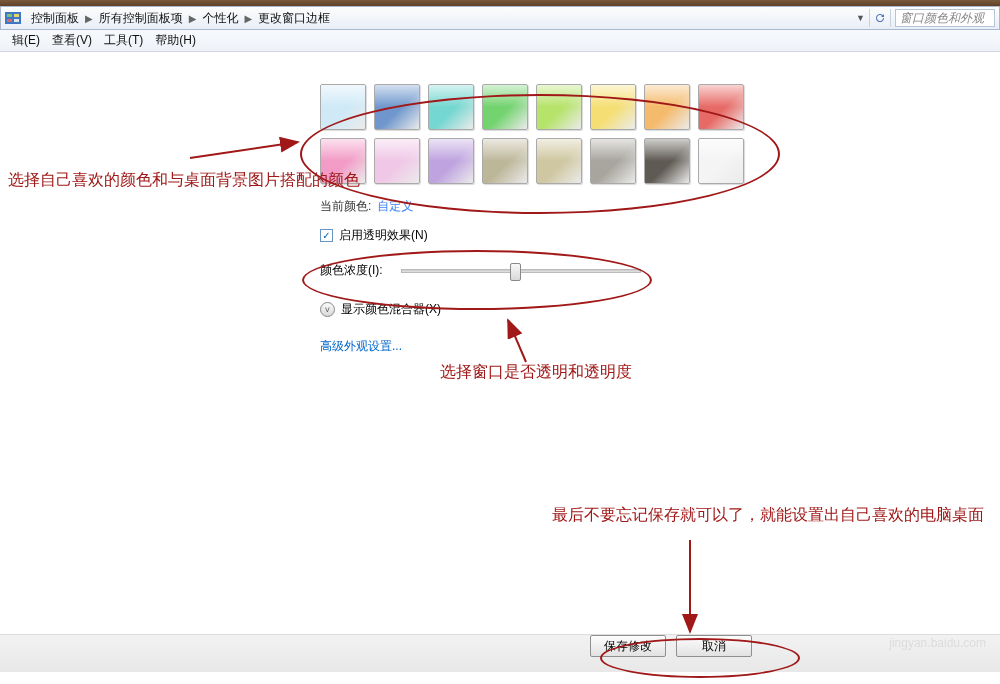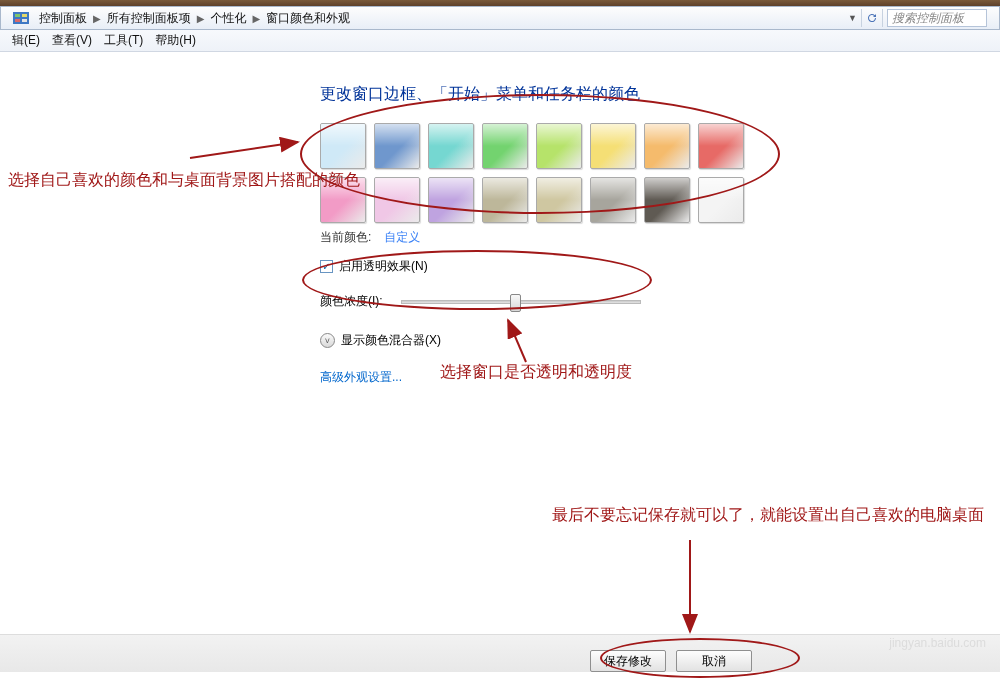--- a/index.html
+++ b/index.html
@@ -1,57 +1,57 @@
 <!DOCTYPE html>
 <html><head>
   <meta charset="utf-8">
   <style>
     * { box-sizing: border-box; margin: 0; padding: 0; }
     body { font-family: "Microsoft YaHei", "Segoe UI", Tahoma, sans-serif; font-size: 12px; background: #fff; width: 1000px; height: 684px; overflow: hidden; position: relative; }
     
     .titlebar { height: 6px; background: linear-gradient(#7a5a3a, #5e412a); }
     
-    .breadcrumb-bar { height: 24px; background: linear-gradient(#fdfdfd, #e8eef7); border: 1px solid #a9b8cc; display: flex; align-items: center; padding: 0 12px; }
+    .breadcrumb-bar { height: 24px; background: linear-gradient(#fdfdfd, #e8eef7); border: 1px solid #a9b8cc; display: flex; align-items: center; padding: 0 4px; }
     .breadcrumb-icon { width: 18px; height: 14px; margin-right: 4px; display: inline-flex; align-items: center; }
     .breadcrumb-icon svg { width: 16px; height: 12px; }
     .crumb { padding: 0 4px; color: #111; }
     .crumb-sep { color: #666; font-size: 10px; padding: 0 2px; }
     .crumb.current { font-weight: normal; }
     .breadcrumb-right { margin-left: auto; display: flex; align-items: center; gap: 4px; }
     .refresh-icon { width: 22px; height: 18px; display: flex; align-items: center; justify-content: center; border-left: 1px solid #c7d2e0; border-right: 1px solid #c7d2e0; }
     .search-box { width: 100px; height: 18px; background: #fff; border: 1px solid #b5c4d9; display: flex; align-items: center; padding: 0 4px; color: #888; font-style: italic; }
     
     .menu-bar { height: 22px; background: linear-gradient(#f7f9fc, #eef2f8); border-bottom: 1px solid #d0d7e2; display: flex; align-items: center; padding-left: 6px; }
     .menu-item { padding: 10px 6px; color: #111; }
     
     .page-body { position: relative; padding: 32px 0 0 320px; }
     .page-title { color: #003399; font-size: 16px; margin-bottom: 18px; }
     
     .swatch-grid { display: flex; flex-direction: column; gap: 8px; }
     .swatch-row { display: flex; gap: 8px; }
     .swatch { width: 46px; height: 46px; border: 1px solid #aaa; border-radius: 2px; position: relative; overflow: hidden; box-shadow: 1px 1px 1px rgba(0,0,0,0.15); }
     .swatch::after { content: ""; position: absolute; top: 0; left: 0; right: 0; height: 50%; background: linear-gradient(rgba(255,255,255,0.7), rgba(255,255,255,0)); }
     
-    .row-label { margin-top: 6px; display: flex; align-items: center; gap: 13px; }
+    .row-label { margin-top: 14px; display: flex; align-items: center; gap: 6px; }
     .gl { color: #333; }
     .gv { color: #3b82f6; text-align: center; }
     
     .chk-row { margin-top: 12px; display: flex; align-items: center; gap: 6px; }
     .chk { width: 13px; height: 13px; border: 1px solid #6895c2; background: #fff; display: inline-flex; align-items: center; justify-content: center; font-size: 10px; color: #0a64a4; }
     
     .slider-row { margin-top: 18px; display: flex; align-items: center; gap: 18px; }
     .slider { width: 240px; height: 4px; background: linear-gradient(#c9c9c9,#e4e4e4); border: 1px solid #bbb; position: relative; }
     .thumb { position: absolute; top: -7px; left: 108px; width: 11px; height: 18px; background: linear-gradient(#f8f8f8,#d8d8d8); border: 1px solid #888; border-radius: 2px; }
     
     .expander-row { margin-top: 22px; display: flex; align-items: center; gap: 6px; }
     .expander-icon { width: 15px; height: 15px; border: 1px solid #888; border-radius: 50%; background: linear-gradient(#fafafa,#d9d9d9); display: flex; align-items: center; justify-content: center; font-size: 9px; color: #555; }
     
     .link { color: #0066cc; margin-top: 20px; display: inline-block; }
     
-    .bottom-buttons { position: absolute; bottom: 12px; left: 0; right: 0; border-top: 1px solid #ddd; background: linear-gradient(#f2f2f2,#e8e8e8); height: 38px; display: flex; align-items: flex-end; justify-content: flex-end; padding-right: 248px; gap: 10px; }
+    .bottom-buttons { position: absolute; bottom: 12px; left: 0; right: 0; border-top: 1px solid #ddd; background: linear-gradient(#f2f2f2,#e8e8e8); height: 38px; display: flex; align-items: flex-start; justify-content: flex-end; padding-right: 248px; gap: 10px; }
     .btn { min-width: 76px; height: 22px; background: linear-gradient(#fdfdfd,#e2e2e2); border: 1px solid #8f8f8f; border-radius: 2px; display: flex; align-items: center; justify-content: center; padding: 0 10px; }
     
     
     .ann { position: absolute; color: #a01818; font-size: 16px; }
     .oval { position: absolute; border: 2px solid #a01818; border-radius: 50%; }
     .arrow { position: absolute; }
     .arrow svg { overflow: visible; }
     
     .watermark { position: absolute; right: 14px; bottom: 34px; text-align: right; color: #dcdcdc; font-size: 12px; }
     .watermark .big { font-size: 22px; letter-spacing: 1px; }
@@ -71,41 +71,40 @@
         <rect x="2" y="7" width="5" height="3" fill="#d76a6a"></rect>
         <rect x="9" y="7" width="5" height="3" fill="#e3e3e3"></rect>
       </svg>
   </span>
   <span class="crumb">控制面板</span>
     <span class="crumb-sep">▶</span>
   <span class="crumb">所有控制面板项</span>
     <span class="crumb-sep">▶</span>
   <span class="crumb">个性化</span>
     <span class="crumb-sep">▶</span>
-  <span class="crumb current">窗口颜色和外观</span>
+  <span class="crumb current">更改窗口边框</span>
   <div class="breadcrumb-right">
     <span style="font-size:9px;color:#555;">▼</span>
     <span class="refresh-icon">
       <svg width="14" height="14" viewBox="0 0 14 14">
           <path d="M11 7a4 4 0 1 1-1.2-2.8L11 3v3H8l1.1-1.1A3 3 0 1 0 10 7z" fill="#4b74b8"></path>
         </svg>
     </span>
-    <span class="search-box">搜索控制面板</span>
+    <span class="search-box">窗口颜色和外观</span>
   </div>
 </div>
 
 <div class="menu-bar">
   <span class="menu-item">辑(E)</span>
   <span class="menu-item">查看(V)</span>
   <span class="menu-item">工具(T)</span>
   <span class="menu-item">帮助(H)</span>
 </div>
 
 <div class="page-body">
-  <div class="page-title">更改窗口边框、「开始」菜单和任务栏的颜色</div>
 
   <div class="swatch-grid">
     <div class="swatch-row" id="row0">
         <div class="swatch" style="background: linear-gradient(135deg, rgb(207, 233, 247) 0%, rgb(207, 233, 247) 55%, rgba(0, 0, 0, 0.08) 100%);"></div>
         <div class="swatch" style="background: linear-gradient(135deg, rgb(111, 151, 205) 0%, rgb(111, 151, 205) 55%, rgba(0, 0, 0, 0.08) 100%);"></div>
         <div class="swatch" style="background: linear-gradient(135deg, rgb(117, 215, 209) 0%, rgb(117, 215, 209) 55%, rgba(0, 0, 0, 0.08) 100%);"></div>
         <div class="swatch" style="background: linear-gradient(135deg, rgb(115, 211, 111) 0%, rgb(115, 211, 111) 55%, rgba(0, 0, 0, 0.08) 100%);"></div>
         <div class="swatch" style="background: linear-gradient(135deg, rgb(182, 227, 106) 0%, rgb(182, 227, 106) 55%, rgba(0, 0, 0, 0.08) 100%);"></div>
         <div class="swatch" style="background: linear-gradient(135deg, rgb(245, 223, 117) 0%, rgb(245, 223, 117) 55%, rgba(0, 0, 0, 0.08) 100%);"></div>
         <div class="swatch" style="background: linear-gradient(135deg, rgb(245, 187, 108) 0%, rgb(245, 187, 108) 55%, rgba(0, 0, 0, 0.08) 100%);"></div>

